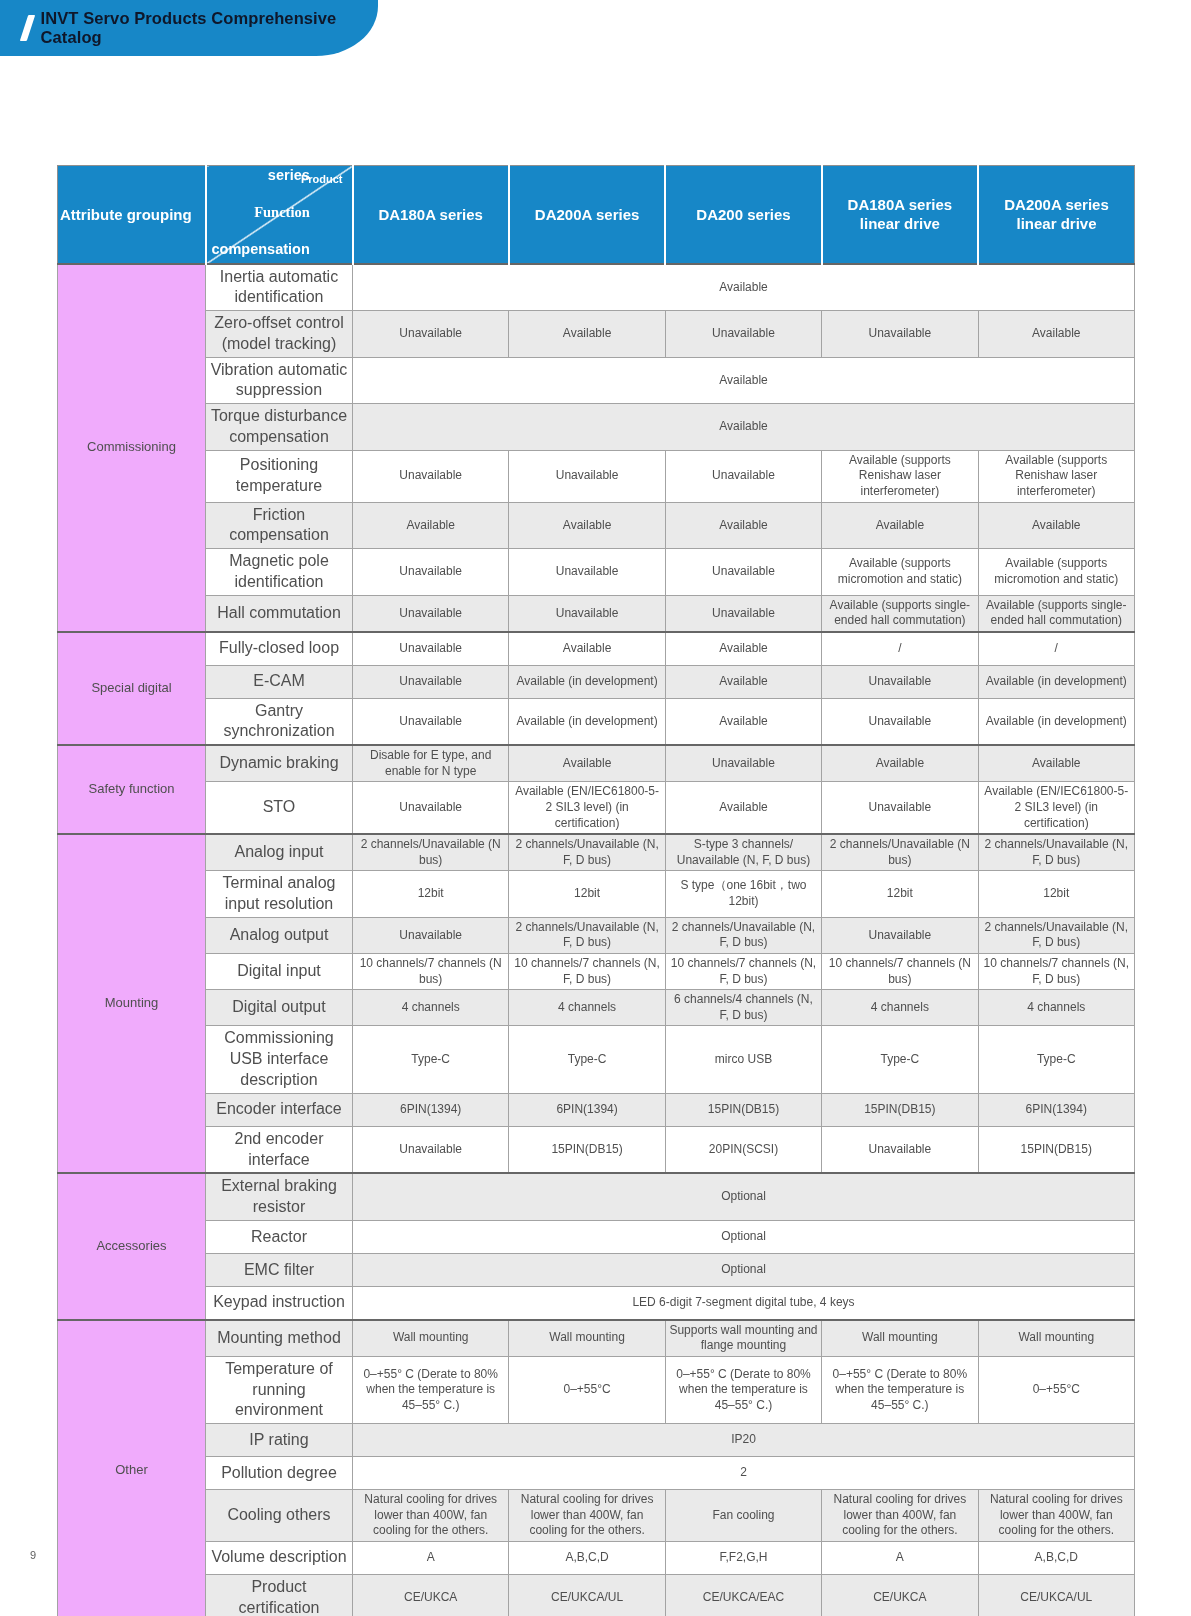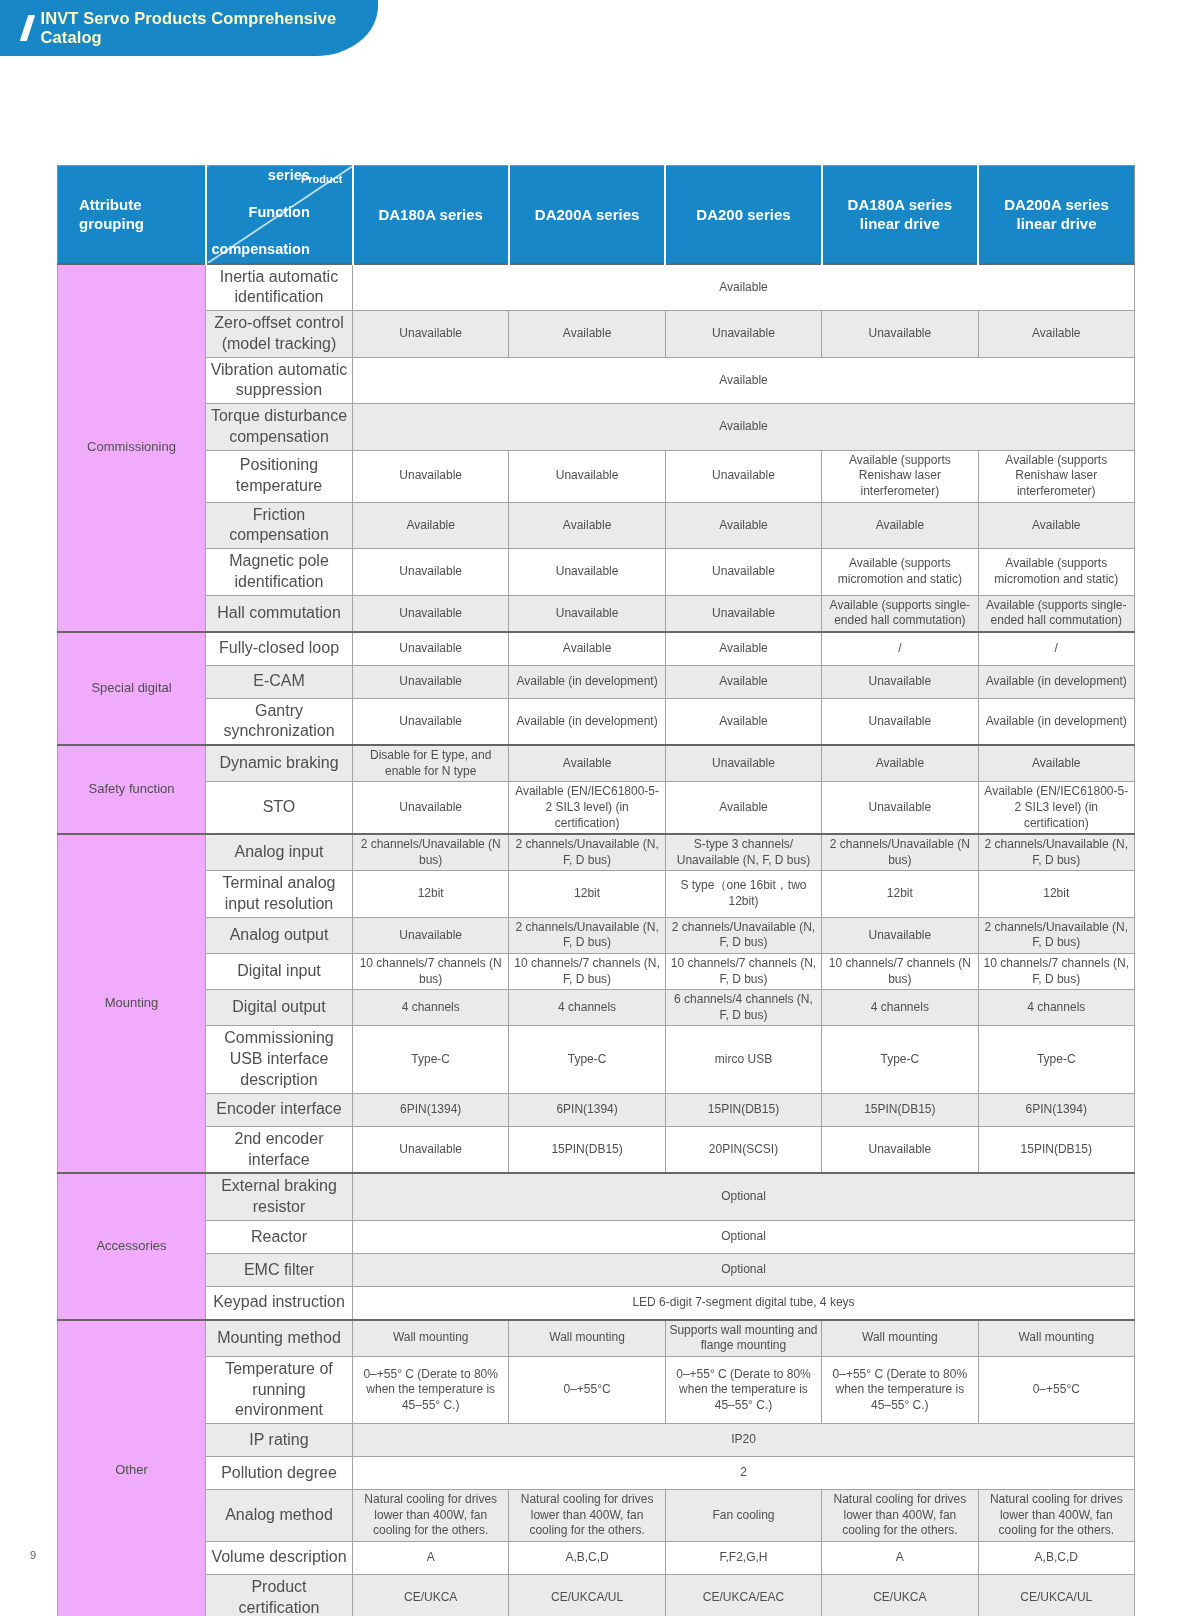--- a/index.html
+++ b/index.html
@@ -16,48 +16,48 @@
     width: 378px; height: 56px;
     background: #1787c7;
     border-bottom-right-radius: 62px 50px;
     display: flex; align-items: center;
   }
   .banner .slash {
     display: inline-block; width: 7px; height: 26px;
     background: #ffffff; transform: skewX(-18deg);
     margin-left: 24px; margin-right: 10px; border-radius: 1px;
   }
-  .banner-title { color: #fef9c3; font-size: 16.5px; font-weight: bold; letter-spacing: 0.1px; }
+  .banner-title { color: #0f172a; font-size: 16.5px; font-weight: bold; letter-spacing: 0.1px; }
 
   
   table.spec-table {
     position: absolute; left: 57px; top: 165px;
     width: 1078px; table-layout: fixed;
     border-collapse: collapse;
     border: 1px solid #8f8f8f;
     font-size: 12px; line-height: 1.3;
   }
   col.c-group { width: 148px; }
   col.c-label { width: 147px; }
 
   thead th {
     background: #1787c7; color: #ffffff; font-weight: bold;
     height: 98px; vertical-align: middle; text-align: center;
     font-size: 15px; border-left: 2px solid #ffffff;
     white-space: pre-line; padding: 2px;
   }
-  thead th:first-child { border-left: none; text-align: left; padding-left: 21px; }
+  thead th:first-child { border-left: none; text-align: left; padding-left: 2px; }
   th.th-diag { position: relative; padding: 0;
     background-image: linear-gradient(to bottom right,
       rgba(255,255,255,0) calc(50% - 1px), #ffffff calc(50% - 0.3px),
       #ffffff calc(50% + 0.3px), rgba(255,255,255,0) calc(50% + 1px));
   }
   .diag-top    { position: absolute; top: 6px; right: 9px; font-size: 11px; }
   .diag-lines  { position: absolute; left: 5px; bottom: 4px; text-align: right; font-size: 14.5px; line-height: 1.28; }
-  .diag-lines .ind { padding-left: 8px; }
+  .diag-lines .ind { padding-left: 8px; font-family: Liberation Serif, serif; }
 
   tbody td {
     border: 1px solid #a3a3a3;
     height: 33px; padding: 2px 3px;
     text-align: center; vertical-align: middle;
     background: #ffffff; color: #4f4f4f;
   }
   tbody td.group { font-size: 13px; background: #f0abfc; }
   tbody td.label { font-size: 16px; }
   tbody tr.stripe td.label, tbody tr.stripe td.val { background: #eaeaea; }
@@ -301,21 +301,21 @@
       </tr>
       <tr class="stripe">
         <td class="label">IP rating</td>
         <td class="val" colspan="5">IP20</td>
       </tr>
       <tr class="">
         <td class="label">Pollution degree</td>
         <td class="val" colspan="5">2</td>
       </tr>
       <tr class="stripe">
-        <td class="label">Analog method</td>
+        <td class="label">Cooling others</td>
         <td class="val">Natural cooling for drives lower than 400W, fan cooling for the others.</td>
         <td class="val">Natural cooling for drives lower than 400W, fan cooling for the others.</td>
         <td class="val">Fan cooling</td>
         <td class="val">Natural cooling for drives lower than 400W, fan cooling for the others.</td>
         <td class="val">Natural cooling for drives lower than 400W, fan cooling for the others.</td>
       </tr>
       <tr class="">
         <td class="label">Volume description</td>
         <td class="val">A</td>
         <td class="val">A,B,C,D</td>

